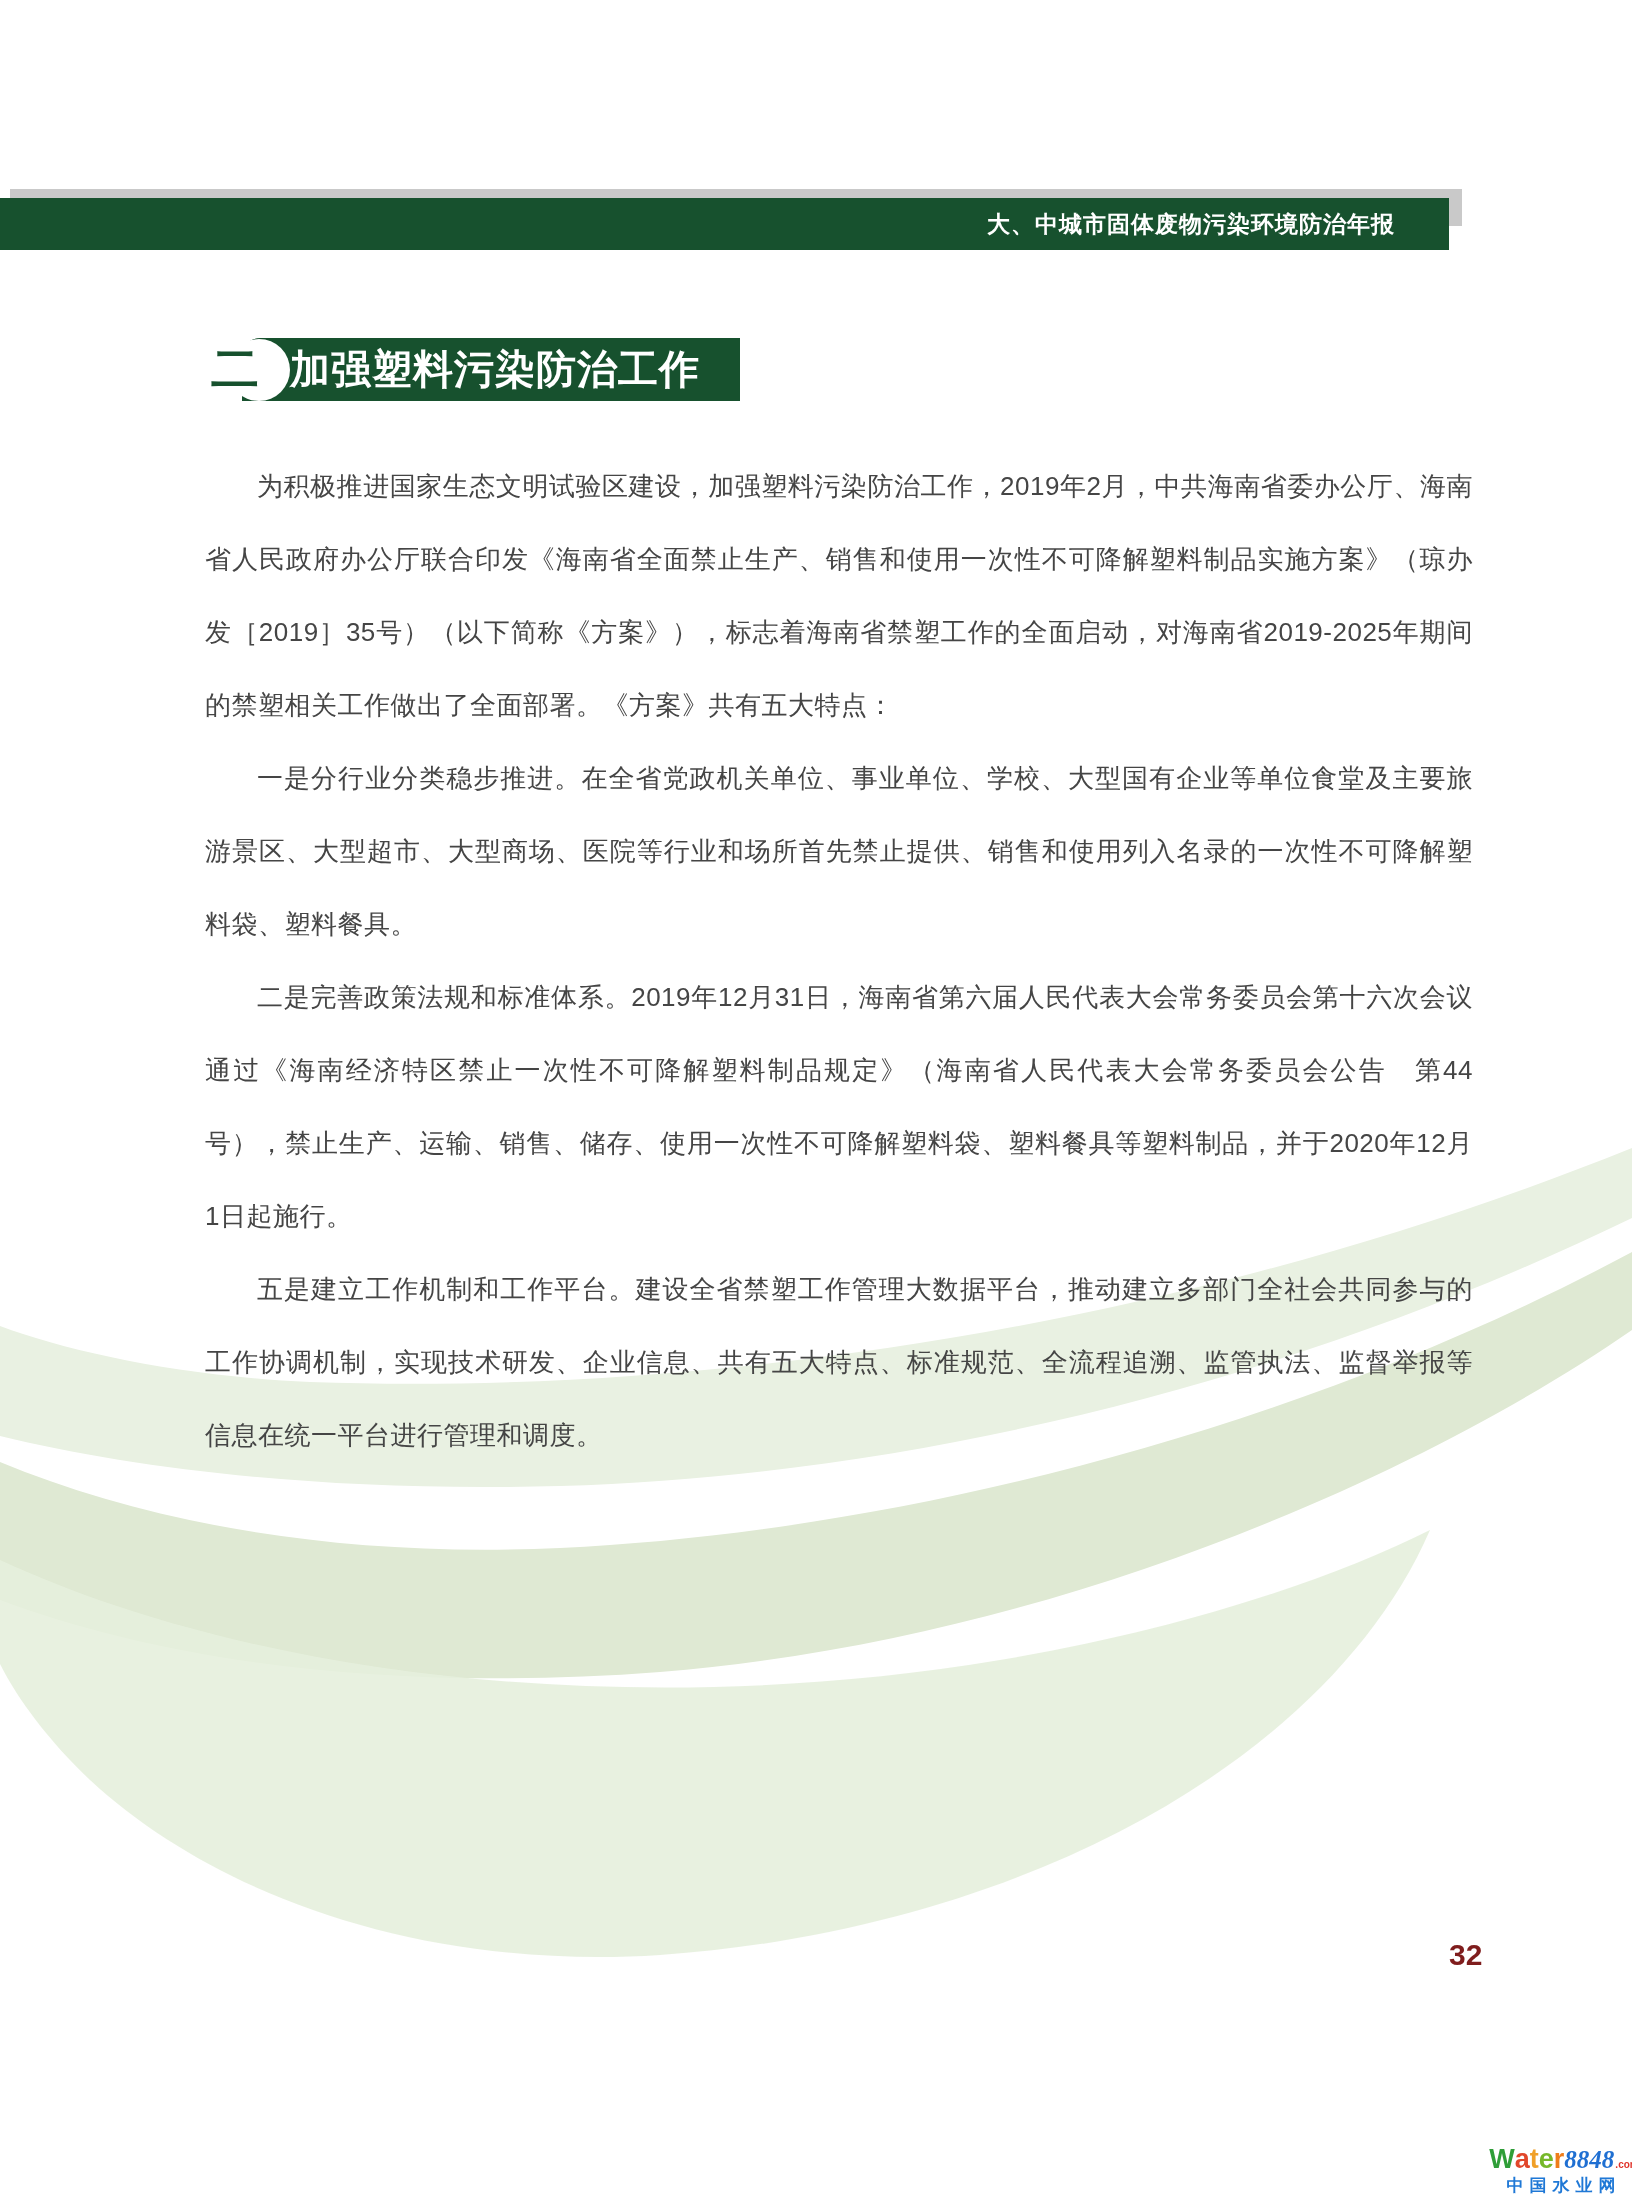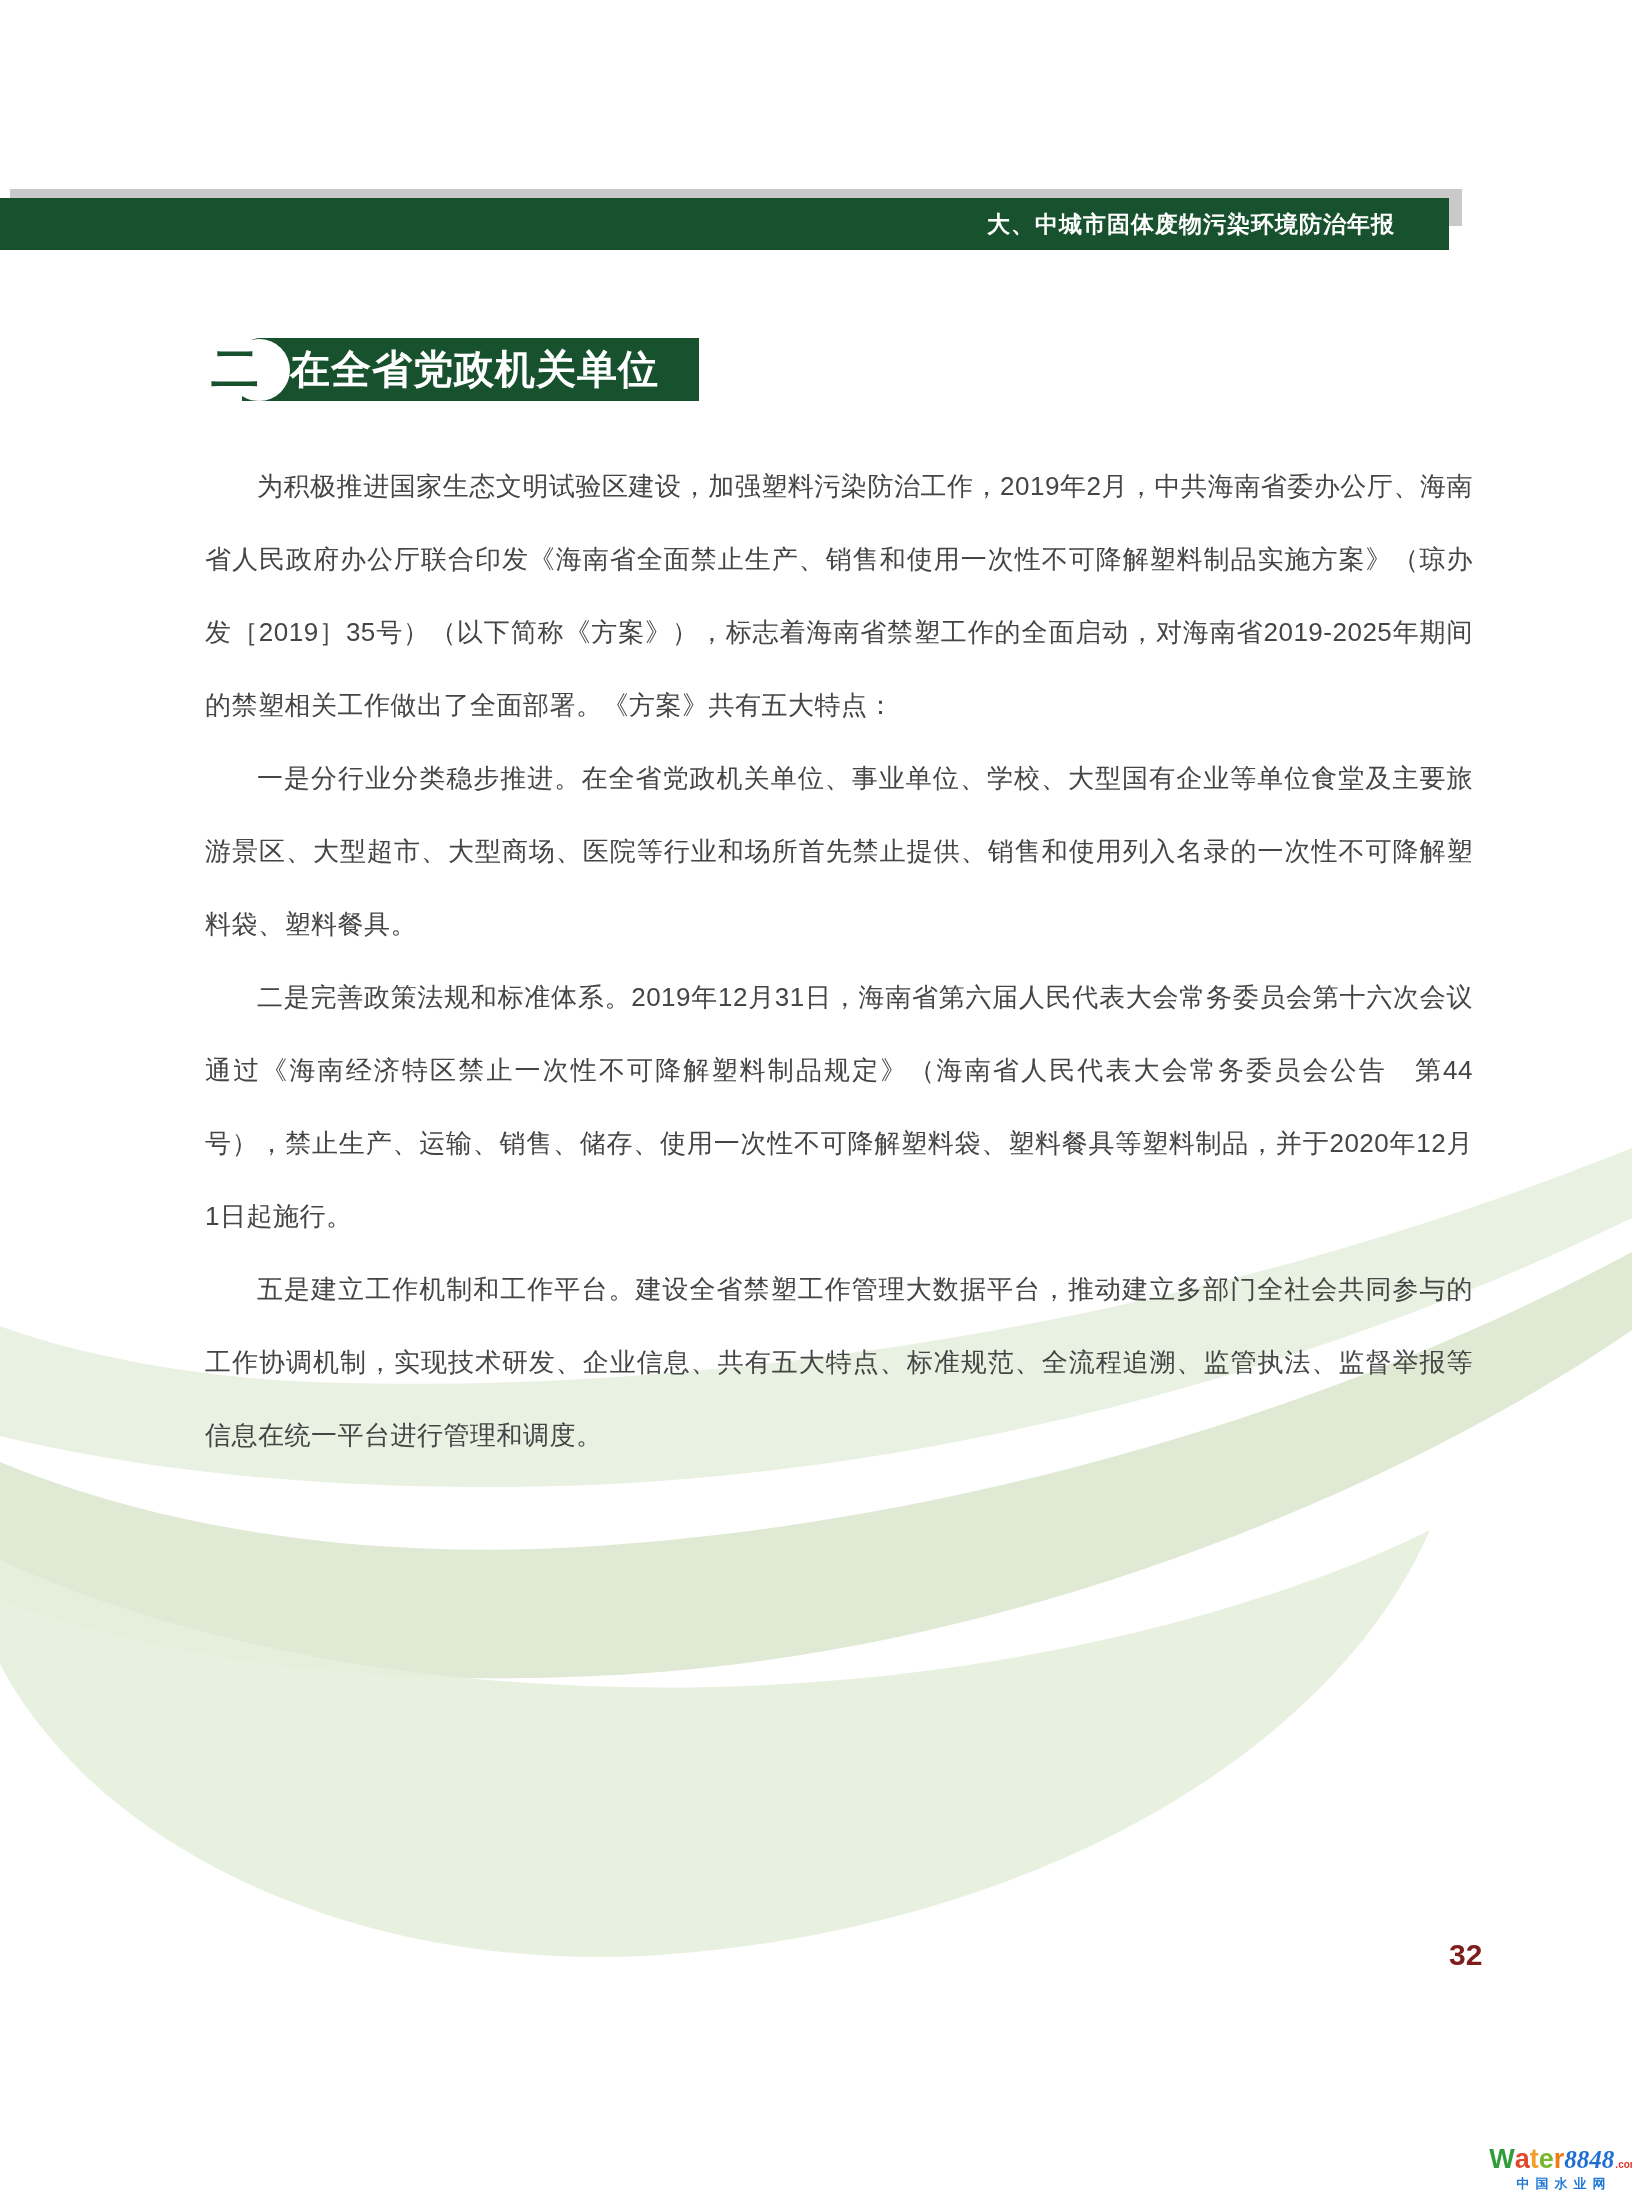--- a/index.html
+++ b/index.html
@@ -77,42 +77,42 @@
     font-size:30px;font-weight:bold;color:#7f1d1d;
   }
   .watermark{
     position:absolute;left:1497px;top:2146px;z-index:1;
     width:134px;text-align:center;line-height:1;
   }
   .wm-line1{display:flex;align-items:baseline;justify-content:center;}
   .wm-letter{font-size:27px;font-weight:bold;}
   .wm-num{font-size:25px;font-weight:bold;font-style:italic;font-family:"DejaVu Serif",serif;}
   .wm-com{font-size:10px;font-weight:bold;margin-left:1px;}
-  .wm-line2{margin-top:4px;font-size:13px;font-weight:bold;letter-spacing:6px;white-space:nowrap;}
+  .wm-line2{margin-top:4px;font-size:17px;font-weight:bold;letter-spacing:6px;white-space:nowrap;}
 </style>
 </head>
 <body>
 
 <div class="page">
 
   <svg class="swoosh" viewBox="0 0 1632 2199" xmlns="http://www.w3.org/2000/svg" aria-hidden="true">
     <path fill="#e9f1e2" d="M1632,1148 C1180,1330 700,1396 310,1382 C180,1376 70,1352 0,1326 L0,1436 C140,1470 330,1492 560,1486 C960,1474 1340,1360 1632,1218 Z"></path>
     <path fill="#dfe9d3" d="M1632,1252 C1300,1430 900,1532 560,1548 C340,1558 150,1524 0,1462 L0,1600 C170,1664 400,1692 660,1672 C1060,1640 1430,1470 1632,1330 Z"></path>
     <path fill="#e6efdd" opacity="0.9" d="M0,1560 C260,1680 640,1720 1000,1660 C1180,1630 1330,1580 1430,1530 C1330,1760 1020,1930 660,1955 C430,1970 220,1900 90,1780 C50,1742 18,1700 0,1664 Z"></path>
   </svg>
 
   <div class="gray-bar"></div>
   <div class="green-bar">
     <span class="hdr-title">大、中城市固体废物污染环境防治年报</span>
   </div>
 
   <div class="badge-row">
     <span class="badge-num">二</span>
     <div class="badge-box">
-      <span class="badge-title">在全省党政机关单位</span>
+      <span class="badge-title">加强塑料污染防治工作</span>
     </div>
   </div>
 
   <div class="content">
       <p>为积极推进国家生态文明试验区建设，加强塑料污染防治工作，2019年2月，中共海南省委办公厅、海南省人民政府办公厅联合印发《海南省全面禁止生产、销售和使用一次性不可降解塑料制品实施方案》（琼办发［2019］35号）（以下简称《方案》），标志着海南省禁塑工作的全面启动，对海南省2019-2025年期间的禁塑相关工作做出了全面部署。《方案》共有五大特点：</p>
       <p>一是分行业分类稳步推进。在全省党政机关单位、事业单位、学校、大型国有企业等单位食堂及主要旅游景区、大型超市、大型商场、医院等行业和场所首先禁止提供、销售和使用列入名录的一次性不可降解塑料袋、塑料餐具。</p>
       <p>二是完善政策法规和标准体系。2019年12月31日，海南省第六届人民代表大会常务委员会第十六次会议通过《海南经济特区禁止一次性不可降解塑料制品规定》（海南省人民代表大会常务委员会公告　第44号），禁止生产、运输、销售、储存、使用一次性不可降解塑料袋、塑料餐具等塑料制品，并于2020年12月1日起施行。</p>
       <p>五是建立工作机制和工作平台。建设全省禁塑工作管理大数据平台，推动建立多部门全社会共同参与的工作协调机制，实现技术研发、企业信息、共有五大特点、标准规范、全流程追溯、监管执法、监督举报等信息在统一平台进行管理和调度。</p>
     </div>
 

